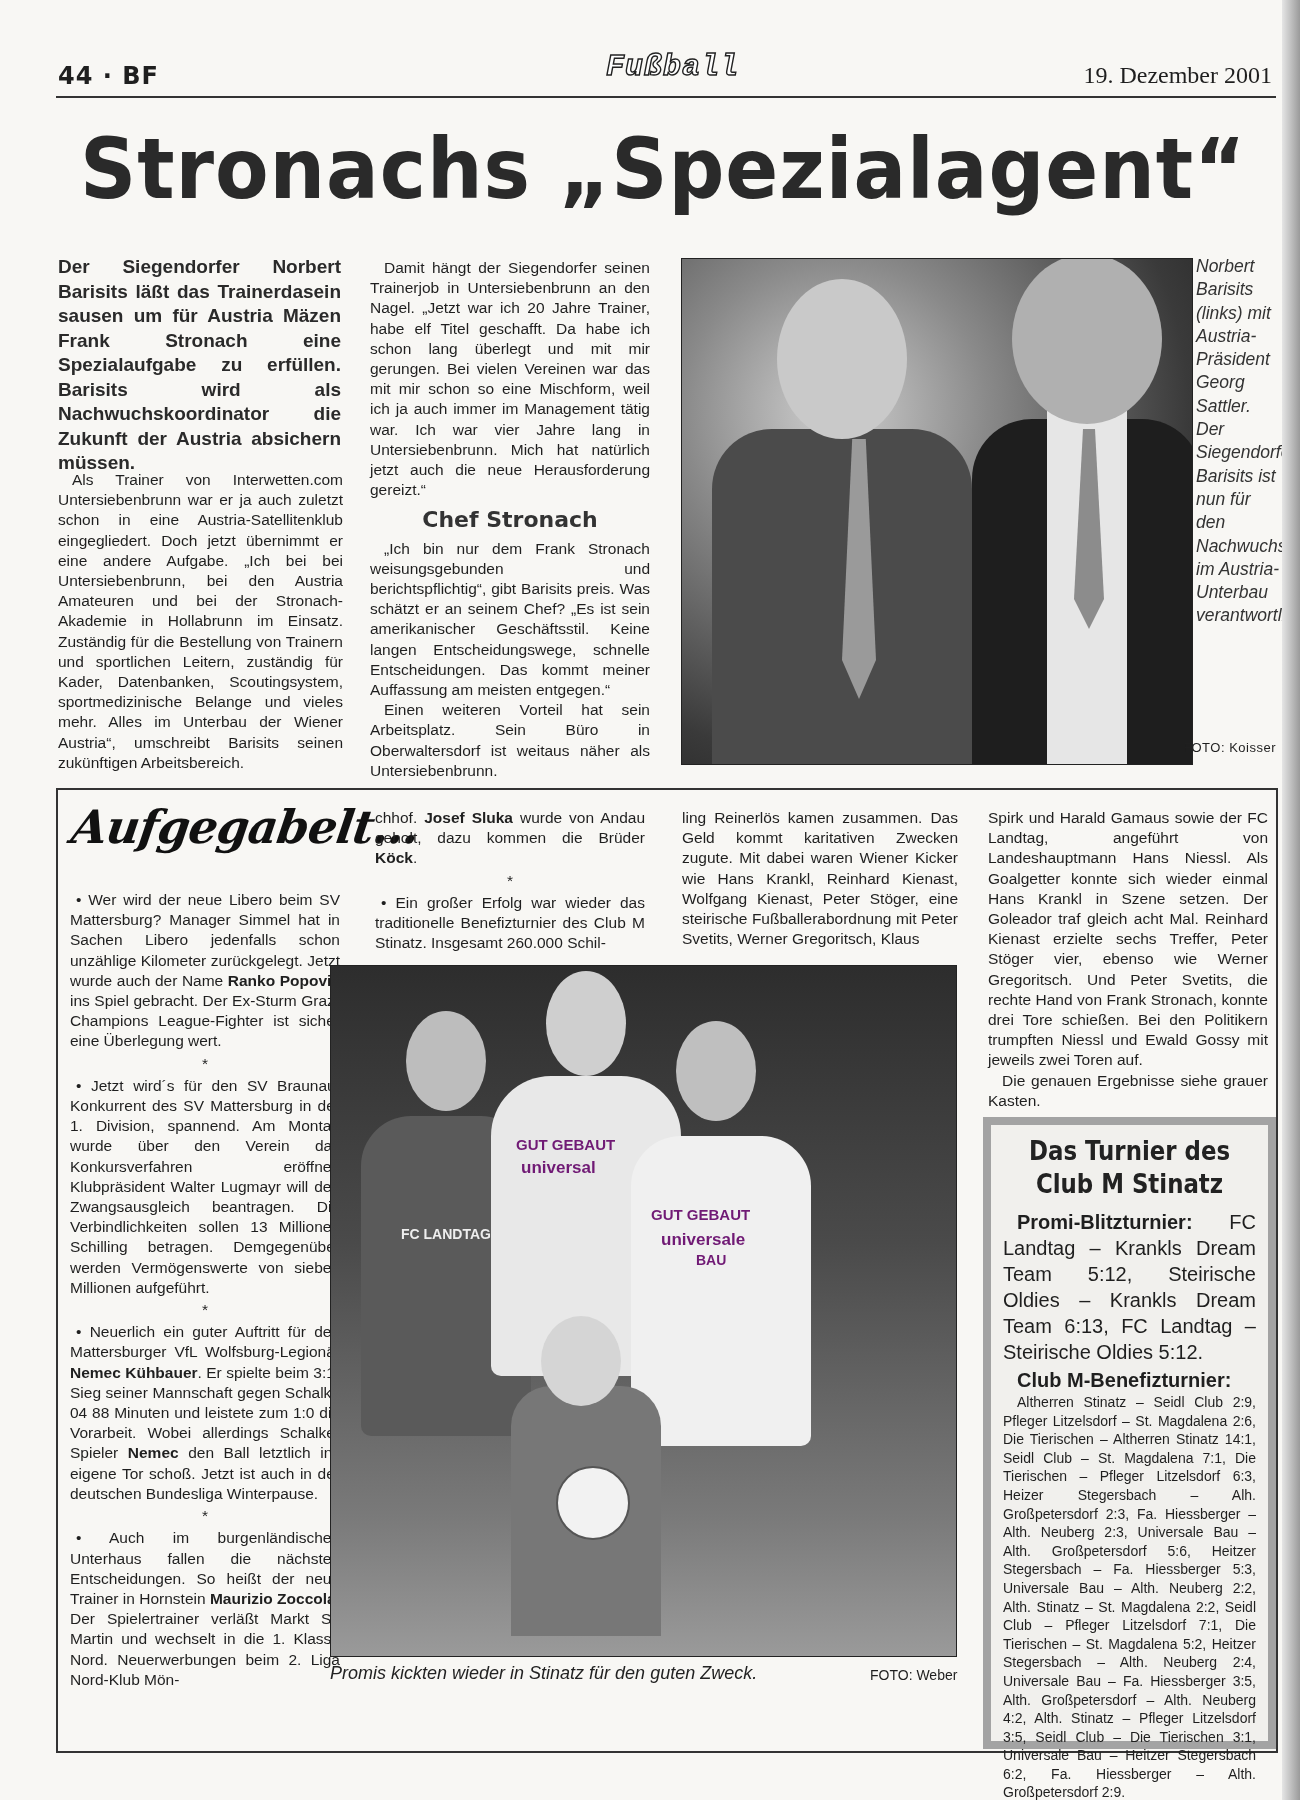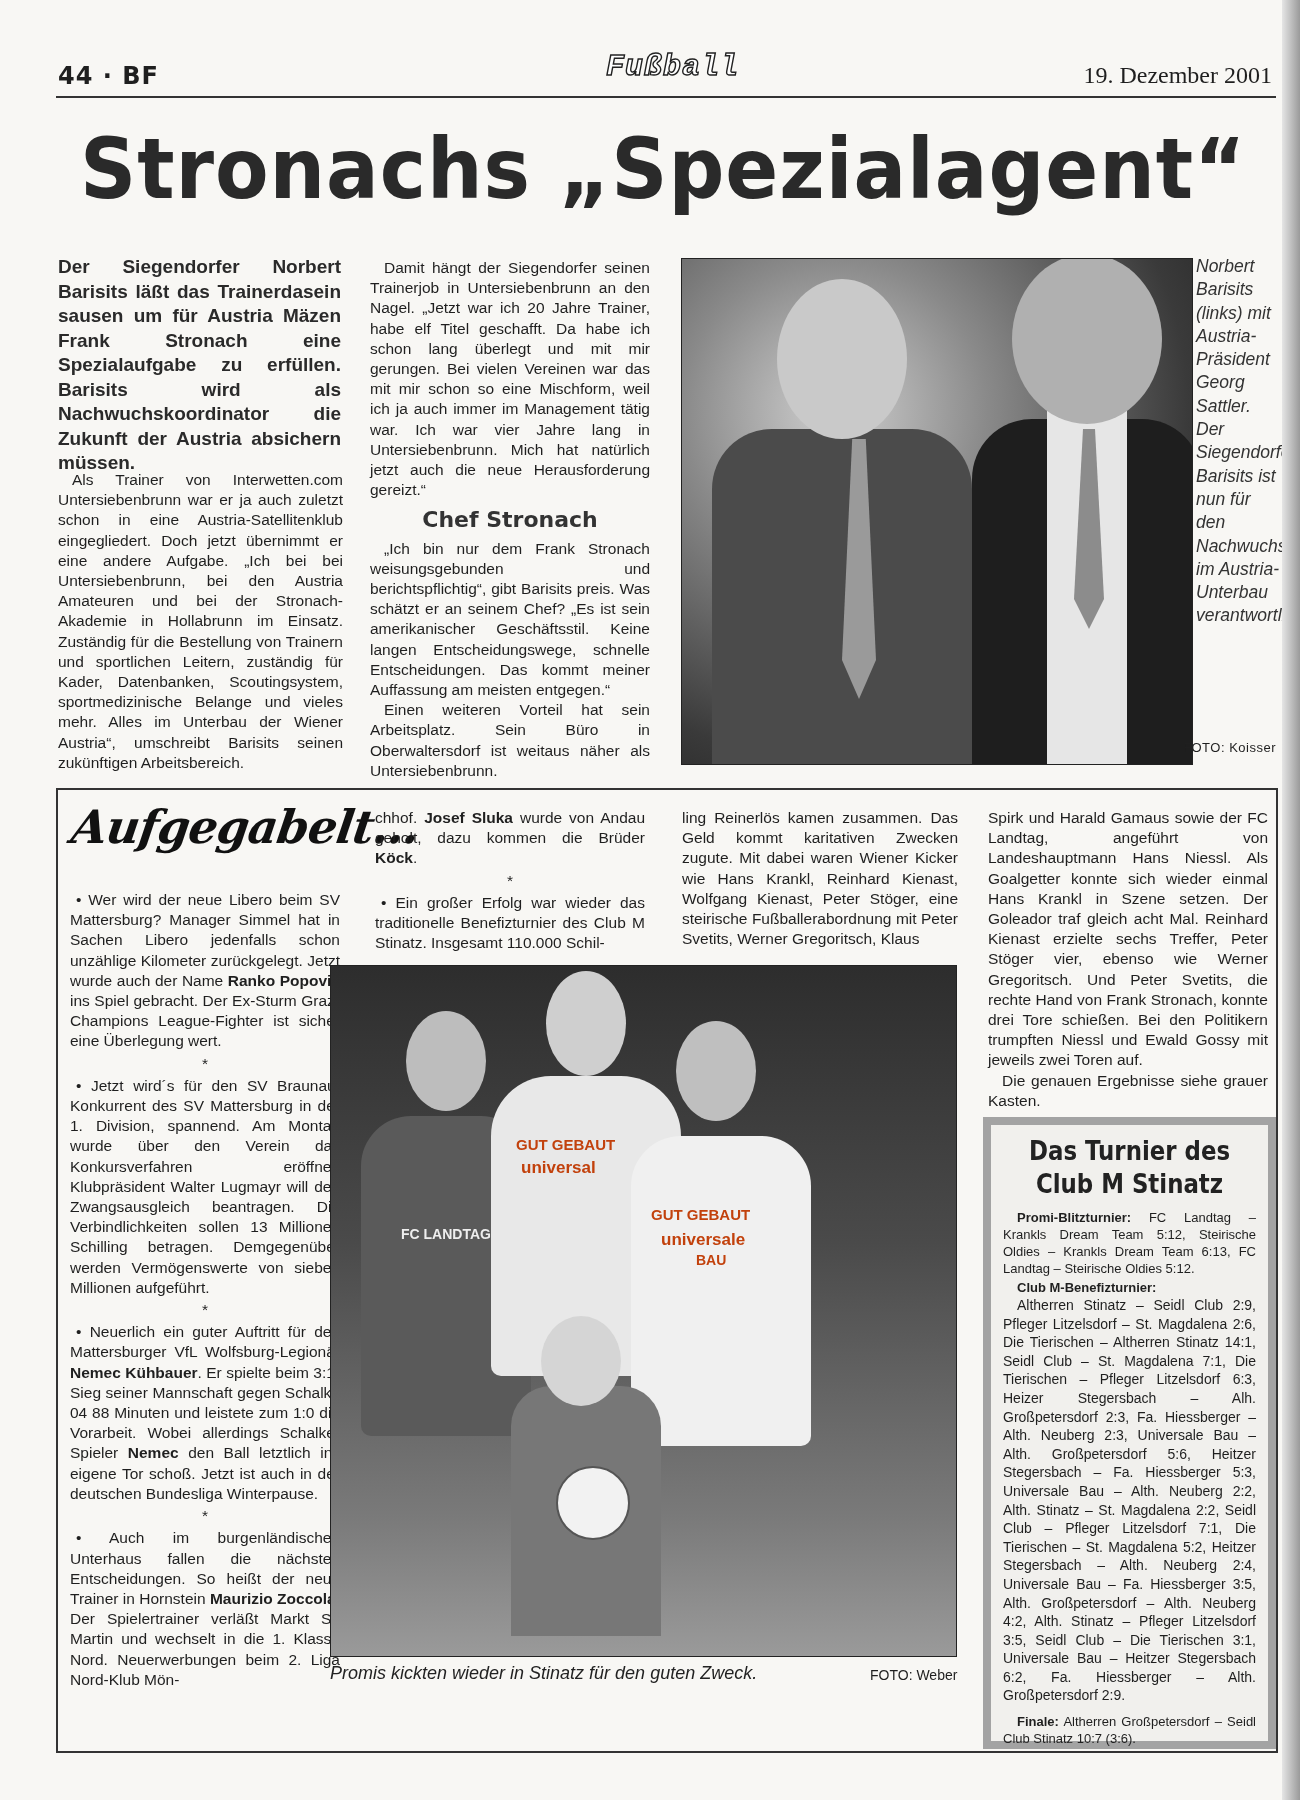--- a/index.html
+++ b/index.html
@@ -38,26 +38,26 @@
   .photo2{left:330px;top:965px;width:625px;height:690px;background:linear-gradient(180deg,#2d2d2d 0%,#4a4a4a 40%,#7a7a7a 80%,#9a9a9a 100%);border:1px solid #222;overflow:hidden;}
   .p2a{left:30px;top:150px;width:170px;height:320px;background:#5a5a5a;border-radius:50px 50px 10px 10px;}
   .p2b{left:160px;top:110px;width:190px;height:300px;background:#e8e8e8;border-radius:60px 60px 10px 10px;}
   .p2c{left:300px;top:170px;width:180px;height:310px;background:#f0f0f0;border-radius:50px 50px 10px 10px;}
   .h2a{left:75px;top:45px;width:80px;height:100px;border-radius:50%;background:#bdbdbd;}
   .h2b{left:215px;top:5px;width:80px;height:105px;border-radius:50%;background:#cfcfcf;}
   .h2c{left:345px;top:55px;width:80px;height:100px;border-radius:50%;background:#bfbfbf;}
   .kid{left:180px;top:420px;width:150px;height:250px;background:#777;border-radius:40px 40px 0 0;}
   .kidhead{left:210px;top:350px;width:80px;height:90px;border-radius:50%;background:#d5d5d5;}
   .ball{left:225px;top:500px;width:70px;height:70px;border-radius:50%;background:#f2f2f2;border:2px solid #555;}
-  .shirtlbl{font-weight:bold;font-size:18px;color:#c2410c;}
+  .shirtlbl{font-weight:bold;font-size:18px;color:#701a75;}
   .cap2{left:330px;top:1663px;font-style:italic;font-size:18px;color:#222;}
   .credit2{left:870px;top:1667px;font-size:14px;}
   .turnier{left:983px;top:1117px;width:293px;height:632px;border:8px solid #a3a3a3;box-sizing:border-box;background:#f1f0ed;padding:10px 12px;}
   .turnier h2{margin:0;font-family:"DejaVu Sans",sans-serif;font-weight:bold;font-size:26px;line-height:33px;text-align:center;color:#222;transform:scaleX(0.88);}
-  .turnier .t{font-size:13px;line-height:17px;text-align:justify;margin:8px 0 0 0;text-indent:14px;}
+  .turnier .t{font-size:20px;line-height:26px;text-align:justify;margin:8px 0 0 0;text-indent:14px;}
   .turnier .t.small{font-size:14px;line-height:18.6px;margin-top:0;}
   .bold{font-weight:bold;}
   .scan-edge{right:0;top:0;width:18px;height:1800px;background:linear-gradient(90deg,#e5e5e5,#9a9a9a);}
 </style>
 </head>
 <body>
 
 <div class="page">
 
   <div class="abs header-left">44 · BF</div>
@@ -101,21 +101,21 @@
     <p>• <span>Jetzt wird´s für den SV Braunau, Konkurrent des SV Mattersburg in der 1. Division, spannend. Am Montag wurde über den Verein das Konkursverfahren eröffnet. Klubpräsident Walter Lugmayr will den Zwangsausgleich beantragen. Die Verbindlichkeiten sollen 13 Millionen Schilling betragen. Demgegenüber werden Vermögenswerte von sieben Millionen aufgeführt.</span></p>
     <div class="star">*</div>
     <p>• <span>Neuerlich ein guter Auftritt für den Mattersburger VfL Wolfsburg-Legionär </span><b>Nemec Kühbauer</b><span>. Er spielte beim 3:1-Sieg seiner Mannschaft gegen Schalke 04 88 Minuten und leistete zum 1:0 die Vorarbeit. Wobei allerdings Schalke-Spieler </span><b>Nemec</b><span> den Ball letztlich ins eigene Tor schoß. Jetzt ist auch in der deutschen Bundesliga Winterpause.</span></p>
     <div class="star">*</div>
     <p>• <span>Auch im burgenländischen Unterhaus fallen die nächsten Entscheidungen. So heißt der neue Trainer in Hornstein </span><b>Maurizio Zoccola</b><span>. Der Spielertrainer verläßt Markt St. Martin und wechselt in die 1. Klasse Nord. Neuerwerbungen beim 2. Liga Nord-Klub Mön-</span></p>
   </div>
 
   <div class="abs col bullet b2">
     <p style="text-indent:0"><span>chhof. </span><b>Josef Sluka</b><span> wurde von Andau geholt, dazu kommen die Brüder </span><b>Köck</b><span>.</span></p>
     <div class="star">*</div>
-    <p>• <span>Ein großer Erfolg war wieder das traditionelle Benefizturnier des Club M Stinatz. Insgesamt 110.000 Schil-</span></p>
+    <p>• <span>Ein großer Erfolg war wieder das traditionelle Benefizturnier des Club M Stinatz. Insgesamt 260.000 Schil-</span></p>
   </div>
 
   <div class="abs col b3">
     <p style="text-indent:0">ling Reinerlös kamen zusammen. Das Geld kommt karitativen Zwecken zugute. Mit dabei waren Wiener Kicker wie Hans Krankl, Reinhard Kienast, Wolfgang Kienast, Peter Stöger, eine steirische Fußballerabordnung mit Peter Svetits, Werner Gregoritsch, Klaus</p>
   </div>
 
   <div class="abs col b4">
     <p style="text-indent:0">Spirk und Harald Gamaus sowie der FC Landtag, angeführt von Landeshauptmann Hans Niessl. Als Goalgetter konnte sich wieder einmal Hans Krankl in Szene setzen. Der Goleador traf gleich acht Mal. Reinhard Kienast erzielte sechs Treffer, Peter Stöger vier, ebenso wie Werner Gregoritsch. Und Peter Svetits, die rechte Hand von Frank Stronach, konnte drei Tore schießen. Bei den Politikern trumpften Niessl und Ewald Gossy mit jeweils zwei Toren auf.</p>
     <p>Die genauen Ergebnisse siehe grauer Kasten.</p>
   </div>

